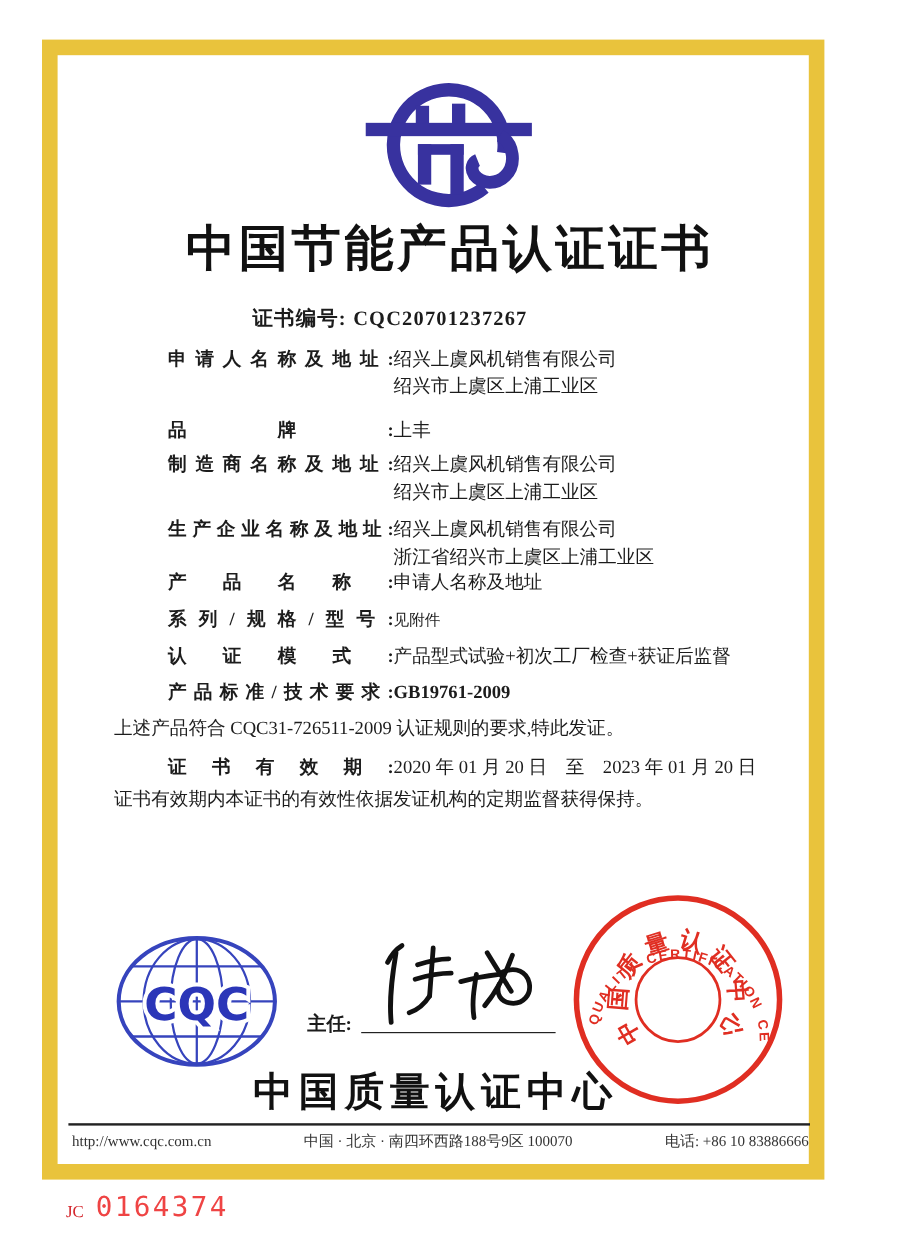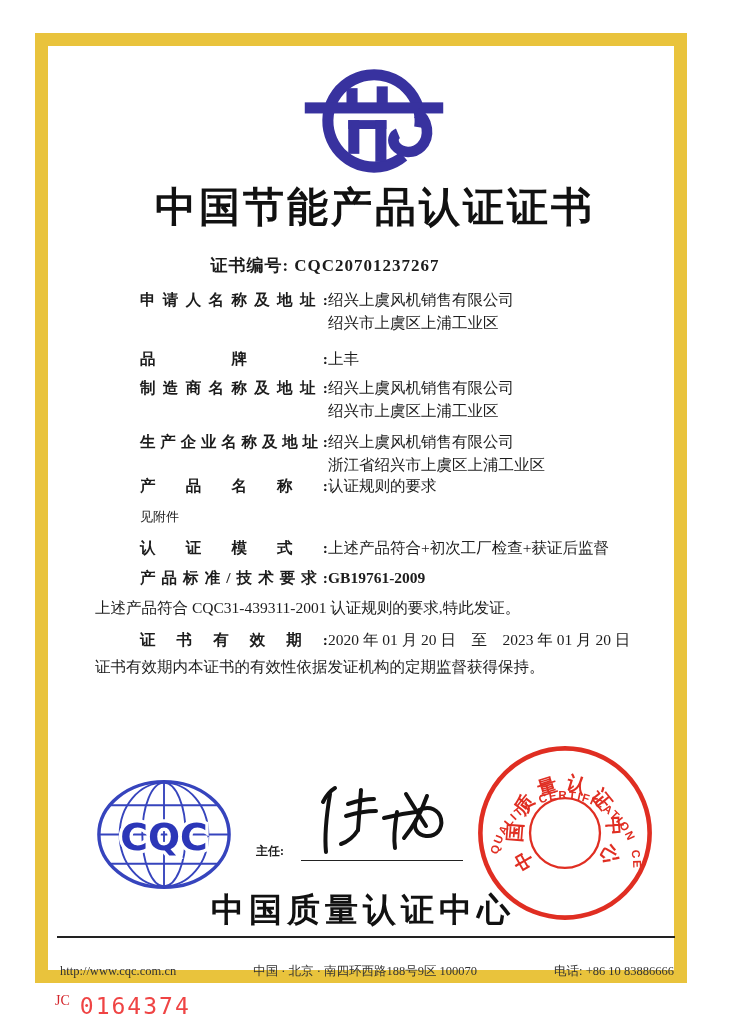--- a/index.html
+++ b/index.html
@@ -25,37 +25,37 @@
   }
   .frow { position:absolute; left:95px; width:505px; display:flex; align-items:flex-start;margin-left:45px; }
   .flabel {
     flex:0 0 188px; width:188px; font-size:15.5px; font-weight:600;
     line-height:23px; text-align:justify; text-align-last:justify;
     text-justify:inter-character; white-space:nowrap;
   }
   .fvalue { font-size:15.5px; line-height:23px; }
   .plain-line { position:absolute; left:95px; font-size:15.5px; line-height:23px; }
   .cqc-logo { position:absolute; left:93px; top:776px; width:142px; height:117px; }
-  .director-label { position:absolute; left:256px; top:843px; font-size:12px; font-weight:600; }
+  .director-label { position:absolute; left:256px; top:843px; font-size:16px; font-weight:600; }
   .sig-line { position:absolute; left:301px; top:860px; width:162px; border-top:1.6px solid #222; }
   .sig-svg { position:absolute; left:300px; top:780px; width:165px; height:80px; }
   .seal { position:absolute; left:473px; top:741px; width:184px; height:184px; z-index:5; }
   .org-name {
     position:absolute; left:0; top:888px; width:726px; text-align:center;
     font-family:"Liberation Sans", sans-serif; font-weight:bold;
     font-size:33px; letter-spacing:5px; color:#111;
   }
   .footer-divider { position:absolute; left:57px; top:936px; width:618px; border-top:2px solid #222; }
   .footer-row {
     position:absolute; left:60px; top:943px; width:614px;
     display:flex; justify-content:center; align-items:baseline;
     font-size:12.5px; color:#333;
   }
-  .footer-row .mid { flex:1; text-align:center;margin-top:20px; }
-  .serial { position:absolute; left:55px; top:993px; display:flex; align-items:flex-start; gap:10px; }
+  .footer-row .mid { flex:1; text-align:center; }
+  .serial { position:absolute; left:55px; top:993px; display:flex; align-items:flex-end; gap:10px; }
   .serial-prefix { font-size:14px; color:#d4262c; font-family:"Liberation Serif", serif; }
   .serial-number { font-size:23px; color:#ef4444; letter-spacing:2px; font-family:"DejaVu Sans Mono", monospace; }
   svg text { user-select:none; }
 </style>
 </head>
 <body>
 
 <div class="page">
 
   <div class="frame"></div>
@@ -109,38 +109,39 @@
   <div class="frow" style="top:430px">
     <div class="flabel">生产企业名称及地址:</div>
     <div class="fvalue">
       <div>绍兴上虞风机销售有限公司</div>
       <div>浙江省绍兴市上虞区上浦工业区</div>
     </div>
   </div>
 
   <div class="frow" style="top:474px">
     <div class="flabel">产品名称:</div>
-    <div class="fvalue">认证规则的要求</div>
+    <div class="fvalue">申请人名称及地址</div>
   </div>
 
   <div class="frow" style="top:505px">
+    <div class="flabel">系列/规格/型号:</div>
     <div class="fvalue small" style="font-size:13px">见附件</div>
   </div>
 
   <div class="frow" style="top:536px">
     <div class="flabel">认证模式:</div>
-    <div class="fvalue">上述产品符合+初次工厂检查+获证后监督</div>
+    <div class="fvalue">产品型式试验+初次工厂检查+获证后监督</div>
   </div>
 
   <div class="frow" style="top:566px">
     <div class="flabel">产品标准/技术要求:</div>
     <div class="fvalue" style="font-weight:600">GB19761-2009</div>
   </div>
 
-  <div class="plain-line" style="top:596px">上述产品符合 CQC31-439311-2001 认证规则的要求,特此发证。</div>
+  <div class="plain-line" style="top:596px">上述产品符合 CQC31-726511-2009 认证规则的要求,特此发证。</div>
 
   <div class="frow" style="top:628px">
     <div class="flabel">证书有效期:</div>
     <div class="fvalue">2020 年 01 月 20 日　至　2023 年 01 月 20 日</div>
   </div>
 
   <div class="plain-line" style="top:655px">证书有效期内本证书的有效性依据发证机构的定期监督获得保持。</div>
 
   <div class="cqc-logo">
     <svg viewBox="0 0 150 124" width="142" height="117">

